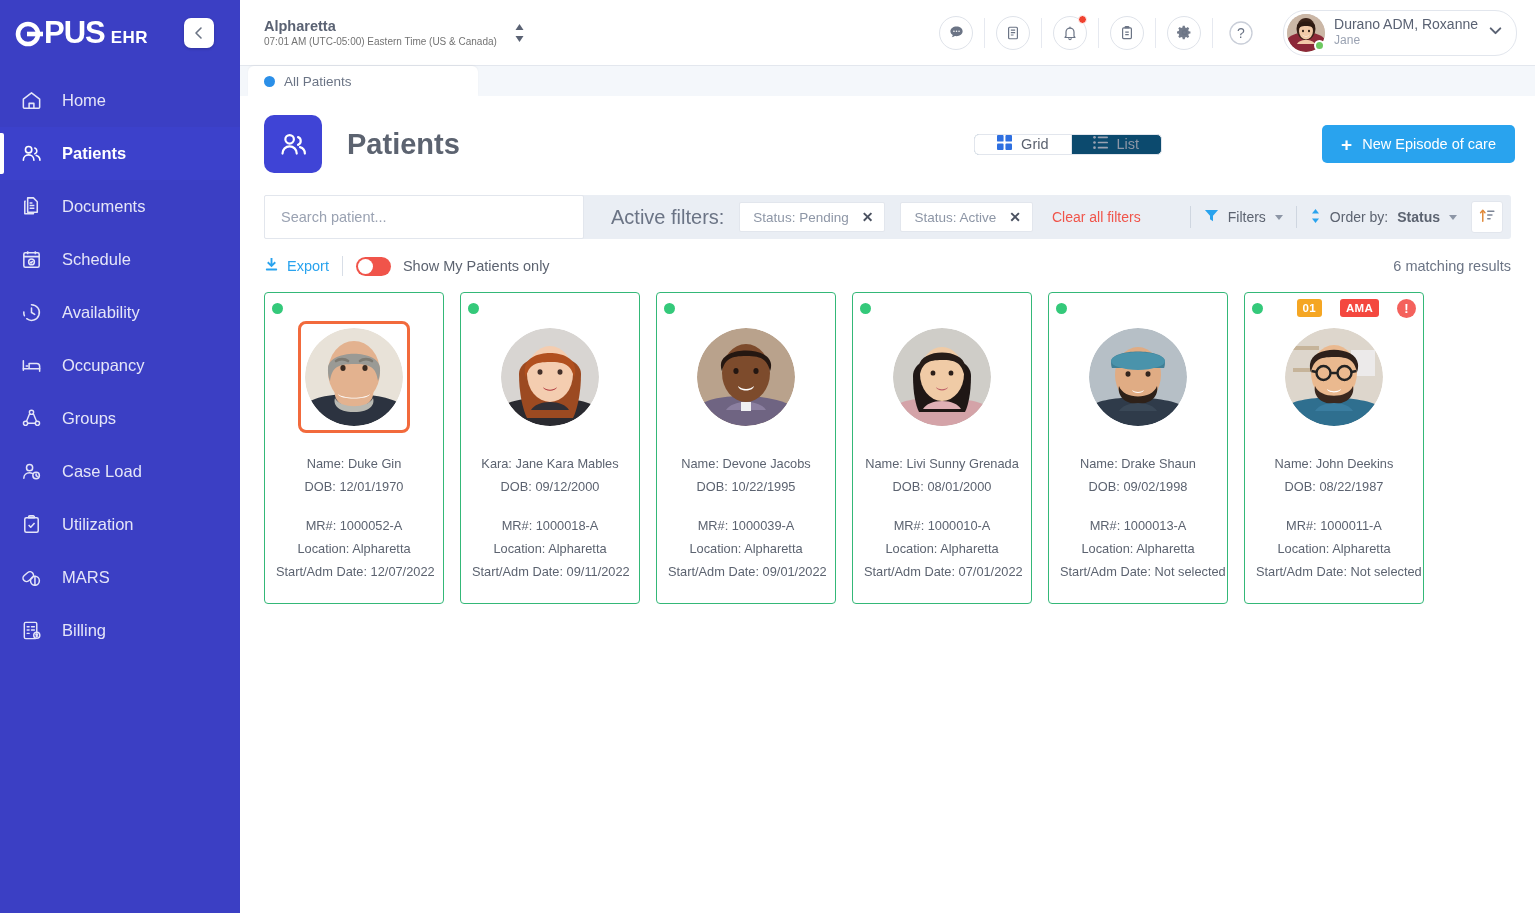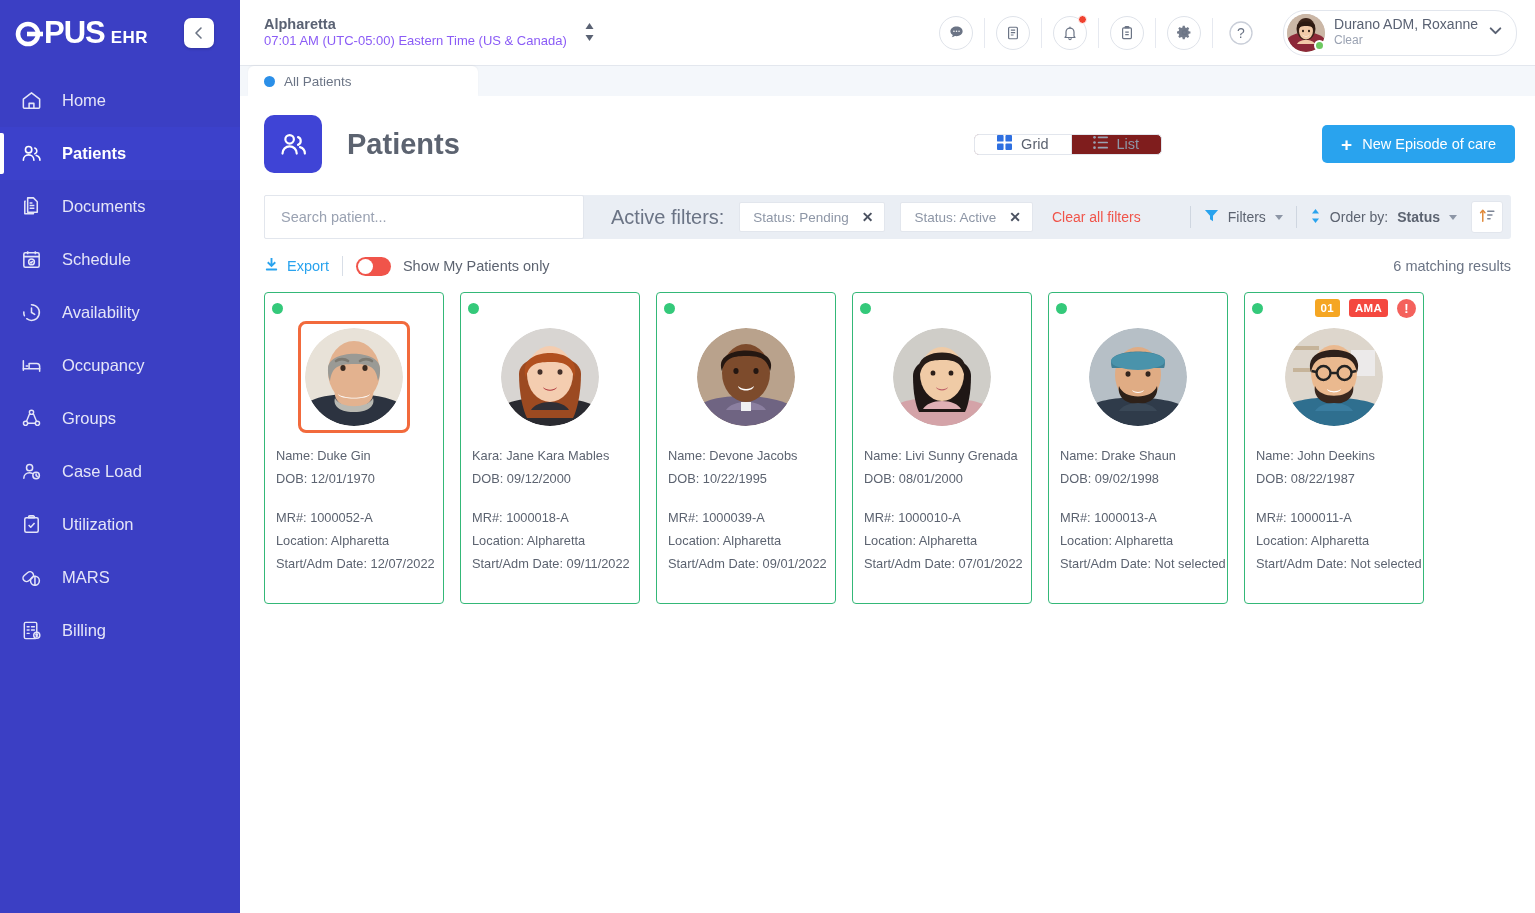--- a/index.html
+++ b/index.html
@@ -56,21 +56,21 @@
   
   .main { flex: 1 1 auto; display: flex; flex-direction: column; min-width: 0; background: #f4f7fb; }
 
   .topbar {
     height: 66px; background: #fff; display: flex; align-items: center;
     border-bottom: 1px solid #e3e7ee; padding: 0 18px 0 24px;
     flex: 0 0 66px;
   }
   .facility { display: flex; align-items: center; gap: 16px; cursor: pointer; }
   .facility-name { font-size: 14.5px; font-weight: bold; color: #5a6273; line-height: 1.25; }
-  .facility-tz { font-size: 13px; color: #8b5cf6; line-height: 1.3; }
+  .facility-tz { font-size: 10px; color: #737373; line-height: 1.3; }
   .spinner-ic { display: flex; flex-direction: column; gap: 2px; }
   .topbar-spacer { flex: 1 1 auto; }
   .icon-group { display: flex; align-items: center; }
   .icon-btn {
     width: 34px; height: 34px; border-radius: 50%;
     border: 1px solid #dfe3ea; background: #fff;
     display: flex; align-items: center; justify-content: center;
     margin: 0 11px; cursor: pointer; position: relative; color: #6b7485;
   }
   .icon-btn.plain { border: none; }
@@ -114,21 +114,21 @@
 
   .page-head { display: flex; align-items: center; padding: 19px 20px 0 24px; }
   .page-icon {
     width: 58px; height: 58px; border-radius: 10px; background: #3f44d6;
     display: flex; align-items: center; justify-content: center; color: #fff;
   }
   .page-title { font-size: 29px; color: #5c6370; margin-left: 25px; }
   .head-spacer { flex: 1 1 auto; }
   .viewtoggle {
     display: flex; border: 1px solid #e2e6ed; border-radius: 5px; overflow: hidden;
-    background: #7f1d1d; height: 21px; margin-right: 0;
+    background: #0c4a6e; height: 21px; margin-right: 0;
   }
   .vt-btn {
     display: flex; align-items: center; gap: 9px;
     padding: 0 22px; font-size: 14.5px; color: #8d96a6; cursor: pointer;
     background: transparent; border: none; height: 100%;
     font-family: inherit;
   }
   .vt-btn.active { background: #fff; color: #5c6370; box-shadow: 0 0 0 1px #e2e6ed; }
   .new-btn {
     background: #29a3ee; color: #fff; border: none; border-radius: 5px;
@@ -184,37 +184,37 @@
 
   
   .cards { display: flex; gap: 16px; margin: 13px 24px 0 24px; flex-wrap: nowrap; }
   .card {
     width: 180px; flex: 0 0 180px; border: 1px solid #34b878; border-radius: 4px;
     background: #fff; padding: 8px 7px 10px 7px; position: relative; cursor: pointer;
     min-height: 312px;
   }
   .card-top { display: flex; align-items: center; height: 14px; }
   .status-dot { width: 11px; height: 11px; border-radius: 50%; background: #34c97a; }
-  .badges { margin-left: auto; display: flex; align-items: center; gap: 9px; }
+  .badges { margin-left: auto; display: flex; align-items: center; gap: 18px; }
   .badge {
     height: 18px; border-radius: 3px; color: #fff; font-size: 11.5px;
     font-weight: bold; display: flex; align-items: center; padding: 0 6px; letter-spacing: .3px;
   }
   .badge.num { background: #f5a623; }
   .badge.ama { background: #f4483f; }
   .badge.excl {
     width: 19px; height: 19px; border-radius: 50%; background: #f4615c;
     justify-content: center; padding: 0; font-size: 13px;
   }
   .avatar-box { display: flex; justify-content: center; margin-top: 6px; }
   .avatar-frame { padding: 4px; border-radius: 8px; border: 3px solid transparent; }
   .card.selected .avatar-frame { border-color: #f26a3c; }
   .card.selected { }
   .photo { width: 98px; height: 98px; border-radius: 50%; overflow: hidden; display: block; }
-  .card-body { margin-top: 11px; padding: 0 4px; }
+  .card-body { margin-top: 19px; padding: 0 4px; text-align: center; }
   .card-line { font-size: 12.8px; color: #5c6370; line-height: 23px; white-space: nowrap; }
   .card-gap { height: 16px; }
 </style>
 </head>
 <body>
 
 <div class="app">
 
   <aside class="sidebar">
     <div class="logo-row">
@@ -450,21 +450,21 @@
                 <ellipse cx="22" cy="17" rx="1" ry="1.2" fill="#2b1a12"></ellipse>
                 <path d="M15.5 20.5c1.8 2 5.2 2 7 0-.6 2.6-6.4 2.6-7 0z" fill="#fff"></path>
                 <path d="M19 26c5 0 8 2 9 4H10c1-2 4-4 9-4z" fill="#f2c9a8"></path>
               </g>
             </svg>
           </span>
           <span class="online-dot"></span>
         </span>
         <span>
           <span style="display:block" class="user-name">Durano ADM, Roxanne</span>
-          <span style="display:block" class="user-role">Clear</span>
+          <span style="display:block" class="user-role">Jane</span>
         </span>
         <span>
           <svg width="17" height="17" viewBox="0 0 16 16" fill="none" stroke="#5a6273" stroke-width="1.9" stroke-linecap="round" stroke-linejoin="round">
               <path d="M3.5 6 8 10.5 12.5 6"></path>
             </svg>
         </span>
       </div>
     </header>
 
     <div class="tabstrip">

